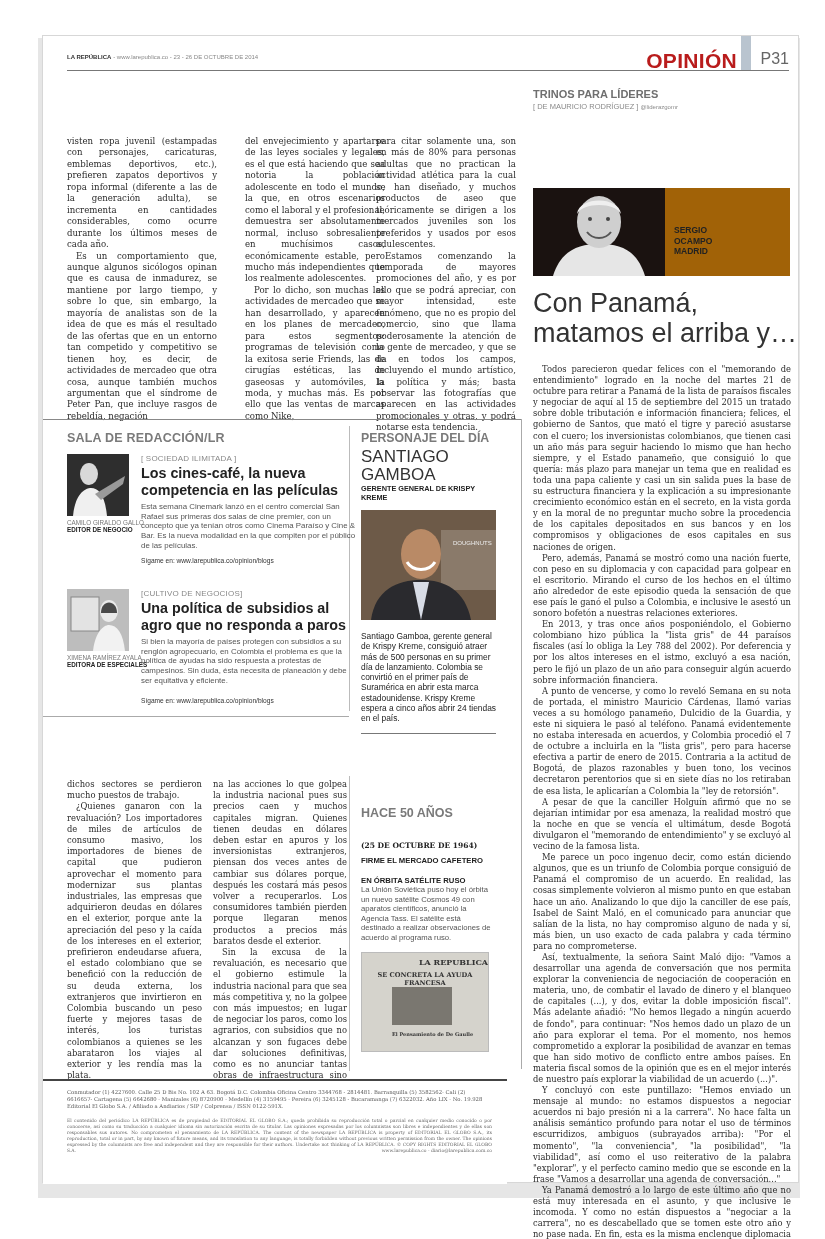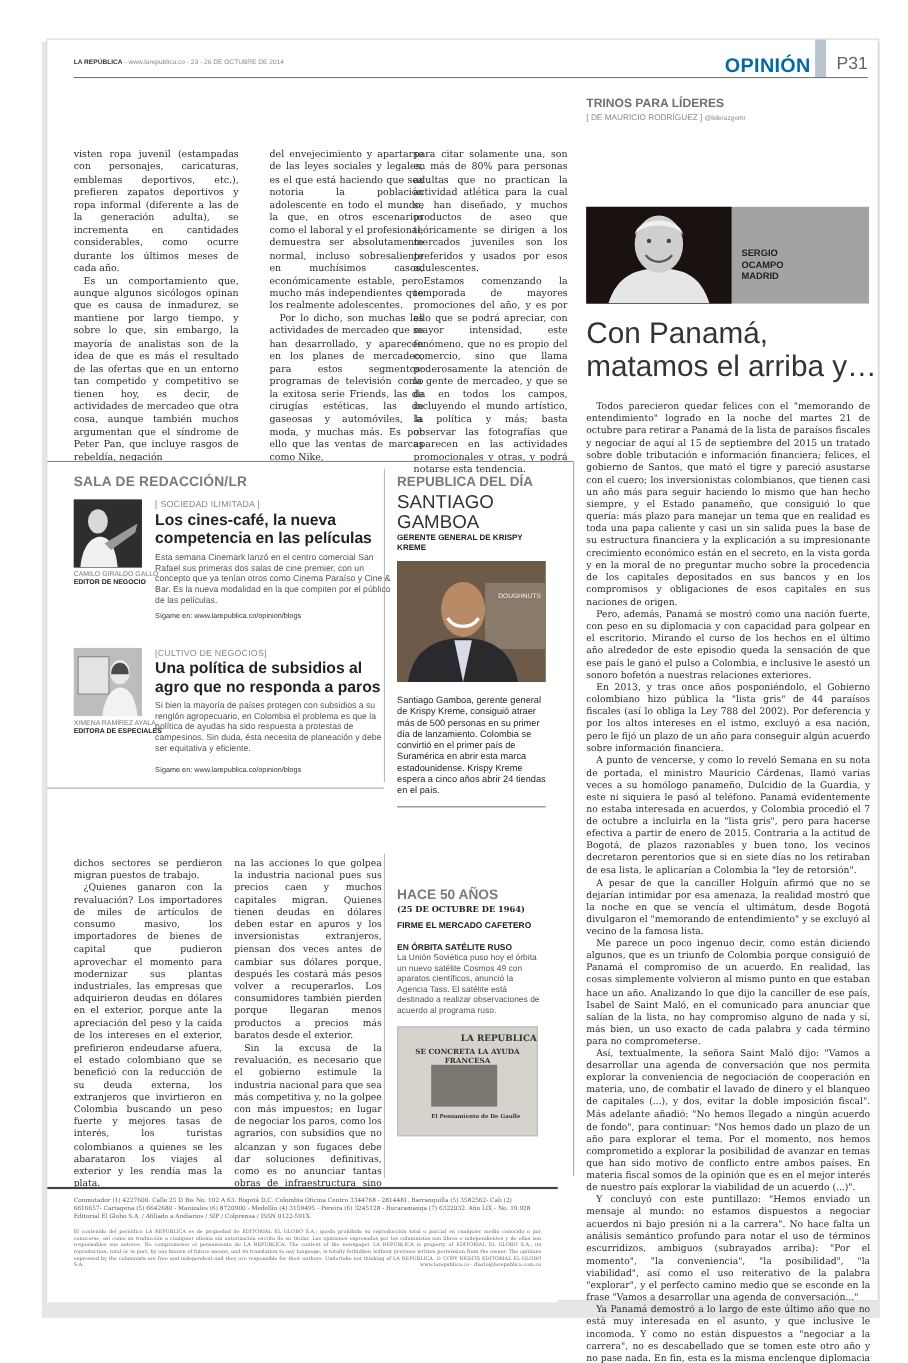--- a/index.html
+++ b/index.html
@@ -6,38 +6,38 @@
   html, body { width: 825px; height: 1239px; background: #ffffff; overflow: hidden; }
   body { position: relative; font-family: "DejaVu Serif", serif; color: #222; }
 
   .page-shadow { position: absolute; left: 38px; top: 38px; width: 762px; height: 1160px; background: #e6e6e6; }
   .page { position: absolute; left: 42px; top: 35px; width: 757px; height: 1148px; background: #fff; border: 1px solid #d7d7d7; }
 
   
   .hdr { position: absolute; left: 24px; top: 13px; width: 722px; height: 22px; border-bottom: 1px solid #777; }
   .hdr-left { position: absolute; left: 0; top: 5px; font-family: "Liberation Sans", sans-serif; font-size: 6px; color: #888; white-space: nowrap; }
   .hdr-left b { color: #333; font-weight: bold; }
-  .hdr-section { position: absolute; right: 52px; top: 0px; font-family: "Liberation Sans", sans-serif; font-weight: bold; font-size: 18px; color: #0369a1; letter-spacing: 0.3px; }
+  .hdr-section { position: absolute; right: 52px; top: 0px; font-family: "Liberation Sans", sans-serif; font-weight: bold; font-size: 21px; color: #b91c1c; letter-spacing: 0.3px; }
   .hdr-bar { position: absolute; right: 38px; top: -13px; width: 10px; height: 34px; background: #b9c4cf; }
   .hdr-page { position: absolute; right: 0px; top: 1px; font-family: "Liberation Sans", sans-serif; font-size: 16px; color: #666; }
 
   
   .col { position: absolute; font-size: 8.6px; line-height: 11.45px; text-align: justify; color: #2b2b2b; hyphens: auto; }
   .col p { text-indent: 9px; }
   .col p.noind { text-indent: 0; }
 
   
   .trinos { position: absolute; left: 490px; top: 52px; width: 265px; }
   .trinos-title { font-family: "Liberation Sans", sans-serif; font-weight: bold; font-size: 11px; color: #6f6f6f; }
   .trinos-byline { font-family: "Liberation Sans", sans-serif; font-size: 7.5px; color: #8a8a8a; margin-top: 2px; }
   .trinos-byline .handle { font-size: 6px; }
   .trinos-quote { font-family: "DejaVu Serif", serif; font-style: italic; font-size: 11.6px; line-height: 14px; color: #333; margin-top: 7px; }
 
   
-  .author-box { position: absolute; left: 490px; top: 152px; width: 257px; height: 88px; background: #a3a3a3; }
+  .author-box { position: absolute; left: 490px; top: 152px; width: 257px; height: 88px; background: #a16207; }
   .author-photo { position: absolute; left: 0; top: 0; width: 132px; height: 88px; background: #1a1210; overflow: hidden; }
   .author-name { position: absolute; left: 141px; top: 37px; font-family: "Liberation Sans", sans-serif; font-weight: bold; font-size: 8.5px; line-height: 10.5px; color: #222; }
   .big-headline { position: absolute; left: 490px; top: 252px; width: 265px; font-family: "Liberation Sans", sans-serif; font-size: 27px; line-height: 30px; color: #333; font-weight: normal; }
 
   
   .hline { position: absolute; background: #888; height: 1px; }
   .vline { position: absolute; background: #aaa; width: 1px; }
 
   
   .sala-title { position: absolute; left: 24px; top: 395px; font-family: "Liberation Sans", sans-serif; font-weight: bold; font-size: 12.5px; color: #7a7a7a; letter-spacing: 0.2px; text-align: center; }
@@ -54,21 +54,21 @@
   .pers { position: absolute; left: 318px; top: 395px; width: 135px; }
   .pers-title { font-family: "Liberation Sans", sans-serif; font-weight: bold; font-size: 12.3px; color: #7a7a7a; }
   .pers-name { font-family: "Liberation Sans", sans-serif; font-size: 17px; line-height: 17.5px; color: #333; margin-top: 3px; }
   .pers-role { font-family: "Liberation Sans", sans-serif; font-weight: bold; font-size: 7.3px; line-height: 9px; color: #222; margin-top: 1px; }
   .pers-photo { width: 135px; height: 110px; margin-top: 8px; background: #4b4038; position: relative; overflow: hidden; }
   .pers-text { font-family: "Liberation Sans", sans-serif; font-size: 8.4px; line-height: 10.3px; color: #222; margin-top: 11px; }
   .pers-rule { height: 1px; background: #777; margin-top: 9px; }
 
   .hace { position: absolute; left: 318px; top: 770px; width: 135px; }
   .hace-title { font-family: "Liberation Sans", sans-serif; font-weight: bold; font-size: 12.5px; color: #7a7a7a; }
-  .hace-date { font-family: "DejaVu Serif", serif; font-weight: bold; font-size: 7.5px; color: #222; margin-top: 2px; }
+  .hace-date { font-family: "DejaVu Serif", serif; font-weight: bold; font-size: 7.5px; color: #222; margin-top: 21px; }
   .hace-h { font-family: "Liberation Sans", sans-serif; font-weight: bold; font-size: 7.7px; color: #222; margin-top: 6px; }
   .hace-p { font-family: "Liberation Sans", sans-serif; font-size: 7.7px; line-height: 9.5px; color: #555; }
   .hace-photo { width: 128px; height: 100px; margin-top: 10px; background: #d5d3cc; position: relative; overflow: hidden; border: 1px solid #bbb; }
   .hace-photo .np-mast { position: absolute; top: 4px; left: 0; width: 100%; text-align: right; font-family: "DejaVu Serif", serif; font-weight: bold; font-size: 8px; color: #333; }
   .hace-photo .np-head { position: absolute; top: 18px; left: 0; width: 100%; text-align: center; font-family: "DejaVu Serif", serif; font-weight: bold; font-size: 6.6px; color: #333; }
   .hace-photo .np-img { position: absolute; left: 30px; top: 34px; width: 60px; height: 38px; background: #7a7770; }
   .hace-photo .np-cap { position: absolute; left: 30px; top: 78px; font-family: "DejaVu Serif", serif; font-size: 5px; color: #333; font-weight: bold; }
 
   
   .footer { position: absolute; left: 0; top: 1043px; width: 464px; height: 105px; border-top: 2px solid #444; background: #fff; }
@@ -190,21 +190,21 @@
       <span>CAMILO GIRALDO GALLO</span>
       <b>EDITOR DE NEGOCIO</b>
     </div>
     <div class="sala-kicker">[ SOCIEDAD ILIMITADA ]</div>
     <div class="sala-head">Los cines-café, la nueva competencia en las películas</div>
     <div class="sala-body">Esta semana Cinemark lanzó en el centro comercial San Rafael sus primeras dos salas de cine premier, con un concepto que ya tenían otros como Cinema Paraíso y Cine &amp; Bar. Es la nueva modalidad en la que compiten por el público de las películas.</div>
     <div class="sala-link" style="top:103px;">Sígame en: www.larepublica.co/opinion/blogs</div>
   </div>
 
   <div class="pers">
-    <div class="pers-title">REPUBLICA DEL DÍA</div>
+    <div class="pers-title">PERSONAJE DEL DÍA</div>
     <div class="pers-name">
       <div>SANTIAGO</div>
       <div>GAMBOA</div>
     </div>
     <div class="pers-role">GERENTE GENERAL DE KRISPY KREME</div>
     <div class="pers-photo">
       <svg width="135" height="110" viewBox="0 0 135 110">
         <rect width="135" height="110" fill="#6d5a48"></rect>
         <rect x="80" y="20" width="55" height="60" fill="#8a7a6a"></rect>
         <path d="M10 110 C14 80 36 70 60 70 C84 70 104 80 110 110Z" fill="#2a2a2e"></path>
@@ -226,21 +226,21 @@
     <div class="hace-p">La Unión Soviética puso hoy el órbita un nuevo satélite Cosmos 49 con aparatos científicos, anunció la Agencia Tass. El satélite está destinado a realizar observaciones de acuerdo al programa ruso.</div>
     <div class="hace-photo">
       <div class="np-mast">LA REPUBLICA</div>
       <div class="np-head">SE CONCRETA LA AYUDA FRANCESA</div>
       <div class="np-img"></div>
       <div class="np-cap">El Pensamiento de De Gaulle</div>
     </div>
   </div>
 
   <div class="col" style="left:24px; top:743px; width:135px; font-size:8.4px; line-height:11.2px;">
-    <p class="noind">dichos sectores se perdieron migran puestos de trabajo.</p>
+    <p class="noind">dichos sectores se perdieron mucho puestos de trabajo.</p>
     <p>¿Quienes ganaron con la revaluación? Los importadores de miles de artículos de consumo masivo, los importadores de bienes de capital que pudieron aprovechar el momento para modernizar sus plantas industriales, las empresas que adquirieron deudas en dólares en el exterior, porque ante la apreciación del peso y la caída de los intereses en el exterior, prefirieron endeudarse afuera, el estado colombiano que se benefició con la reducción de su deuda externa, los extranjeros que invirtieron en Colombia buscando un peso fuerte y mejores tasas de interés, los turistas colombianos a quienes se les abarataron los viajes al exterior y les rendía mas la plata.</p>
     <p>Ahora se inicia la vuelta atrás pues el peso se está devaluando, la gente busca refugio en los dólares cada día más caros, abando-</p>
   </div>
   <div class="col" style="left:170px; top:743px; width:134px; font-size:8.4px; line-height:11.2px;">
     <p class="noind">na las acciones lo que golpea la industria nacional pues sus precios caen y muchos capitales migran. Quienes tienen deudas en dólares deben estar en apuros y los inversionistas extranjeros, piensan dos veces antes de cambiar sus dólares porque, después les costará más pesos volver a recuperarlos. Los consumidores también pierden porque llegaran menos productos a precios más baratos desde el exterior.</p>
     <p>Sin la excusa de la revaluación, es necesario que el gobierno estimule la industria nacional para que sea más competitiva y, no la golpee con más impuestos; en lugar de negociar los paros, como los agrarios, con subsidios que no alcanzan y son fugaces debe dar soluciones definitivas, como es no anunciar tantas obras de infraestructura sino construirlas y, combatir de verdad la subversión y no protegerla, pues es el germen de todos nuestras males.</p>
   </div>
 
   <div class="footer">
     <div class="footer-contact">Conmutador (1) 4227600. Calle 25 D Bis No. 102 A 63. Bogotá D.C. Colombia Oficina Centro 3344768 - 2814481. Barranquilla (5) 3582562- Cali (2) 6616657- Cartagena (5) 6642680 - Manizales (6) 8720900 - Medellín (4) 3159495 - Pereira (6) 3245128 - Bucaramanga (7) 6322032. Año LIX - No. 19.928 Editorial El Globo S.A. / Afiliado a Andiarios / SIP / Colprensa / ISSN 0122-591X.</div>

